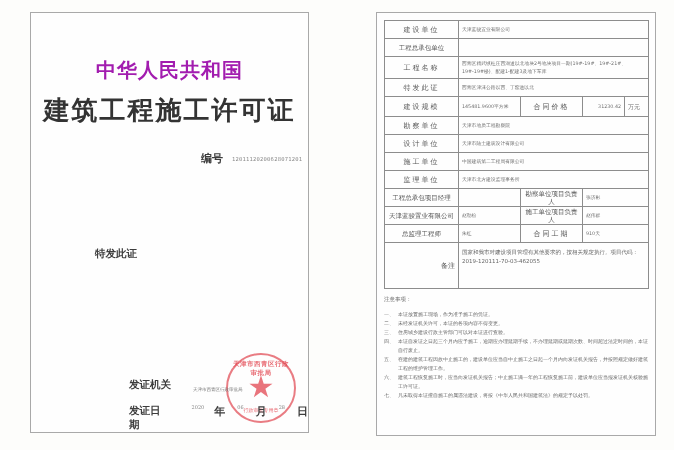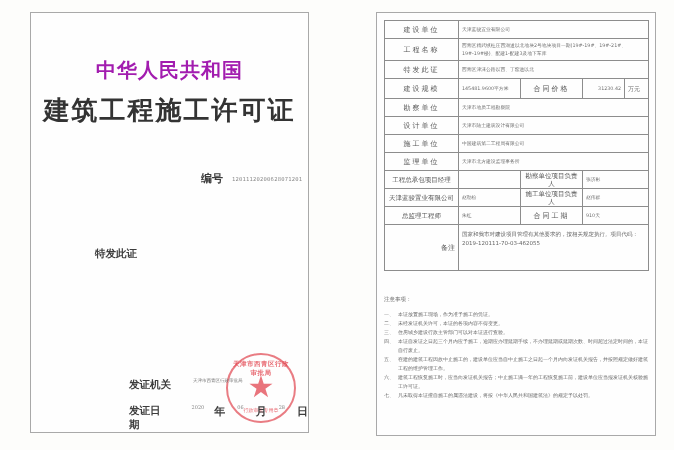--- a/index.html
+++ b/index.html
@@ -13,32 +13,32 @@
   }
   .lp-country {
     position: absolute; left: 0; right: 0; top: 36px; text-align: center;
     font-size: 20px; font-weight: bold; letter-spacing: 1px; color: #a21caf; margin-top: 8px;
   }
   .lp-title {
     position: absolute; left: 0; right: 0; top: 80px; text-align: center;
     font-family: "DejaVu Sans", "Liberation Sans", sans-serif;
     font-size: 26px; font-weight: bold; letter-spacing: 2px; color: #333;
   }
-  .lp-number-row { position: absolute; left: 170px; top: 138px; display: flex; align-items: center; gap: 9px; margin-top: 20px; }
+  .lp-number-row { position: absolute; left: 170px; top: 138px; display: flex; align-items: center; gap: 9px; }
   .lp-number-label { font-size: 11px; font-weight: bold; color: #3d3d3d; }
   .lp-number-value { font-family: "DejaVu Sans Mono", "Liberation Mono", monospace; font-size: 5.5px; color: #8a8a8a; letter-spacing: 0.2px; }
   .lp-body {
     position: absolute; left: 6px; right: 6px; top: 178px;
     font-size: 10.5px; font-weight: bold; line-height: 25px; color: #3d3d3d;
   }
   .lp-body .indent { padding-left: 24px; }
   .lp-special {
     position: absolute; left: 64px; top: 234px; font-size: 10.5px; font-weight: bold; color: #3d3d3d;
   }
-  .lp-issuer-row { position: absolute; left: 98px; top: 365px; display: flex; align-items: flex-start; gap: 14px; }
+  .lp-issuer-row { position: absolute; left: 98px; top: 365px; display: flex; align-items: flex-end; gap: 14px; }
   .lp-date-row { position: absolute; left: 98px; top: 391px; display: flex; align-items: flex-start; }
   .lp-label { font-size: 10.5px; font-weight: bold; color: #3d3d3d; }
   .lp-issuer-value { font-size: 4.5px; color: #777; margin-left: 8px; }
   .lp-date-num { font-size: 5px; color: #888; }
   .lp-date-unit { font-size: 11px; font-weight: bold; color: #3d3d3d; }
 
   .stamp {
     position: absolute; left: 195px; top: 340px; width: 70px; height: 70px;
     border: 2.5px solid rgba(226, 80, 90, 0.75); border-radius: 50%;
   }
@@ -141,20 +141,24 @@
         <col style="width:9px">
         <col style="width:62px">
         <col style="width:42px">
         <col style="width:24px">
     </colgroup>
     <tbody>
         <tr class="r18">
       <td class="k">建设单位</td>
       <td class="v" colspan="5">天津蓝骏置业有限公司</td>
     </tr>
+    <tr class="r18">
+      <td class="k tight">工程总承包单位</td>
+      <td class="v" colspan="5"></td>
+    </tr>
     <tr class="r22">
       <td class="k">工程名称</td>
       <td class="v" colspan="5">西青区精武镇杜庄西湖道以北地块2号地块项目一期(19#-19#、19#-21#、19#-19#楼)、配建1-配建3及地下车库</td>
     </tr>
     <tr class="r18">
       <td class="k">特发此证</td>
       <td class="v" colspan="5">西青区津涞公路以西、丁窑道以北</td>
     </tr>
     <tr class="r20">
       <td class="k">建设规模</td>

